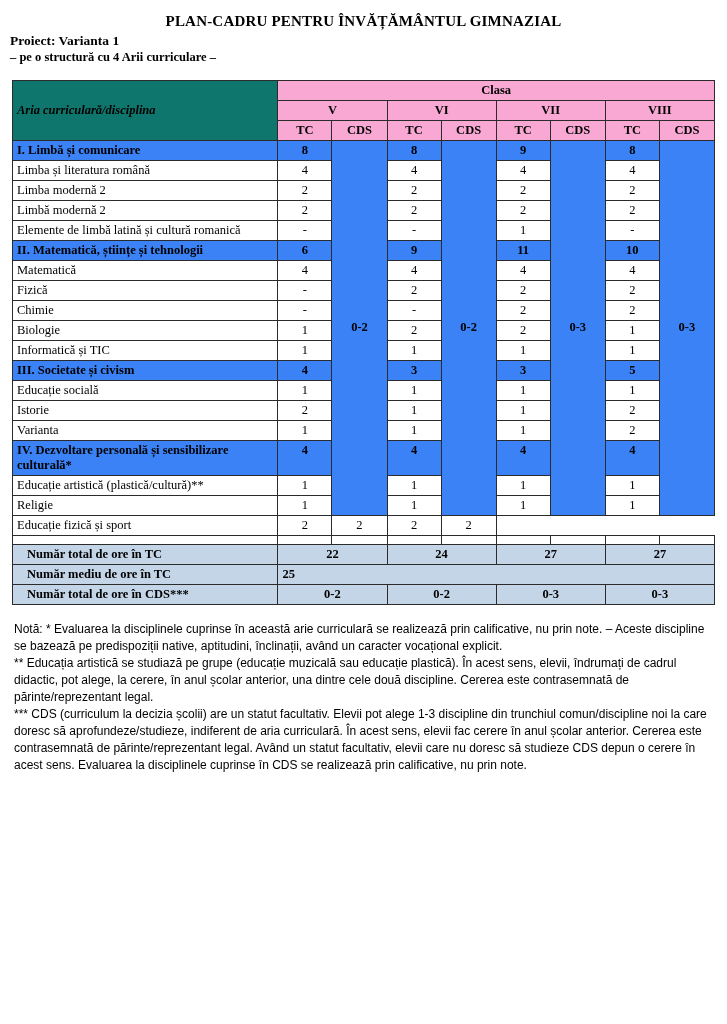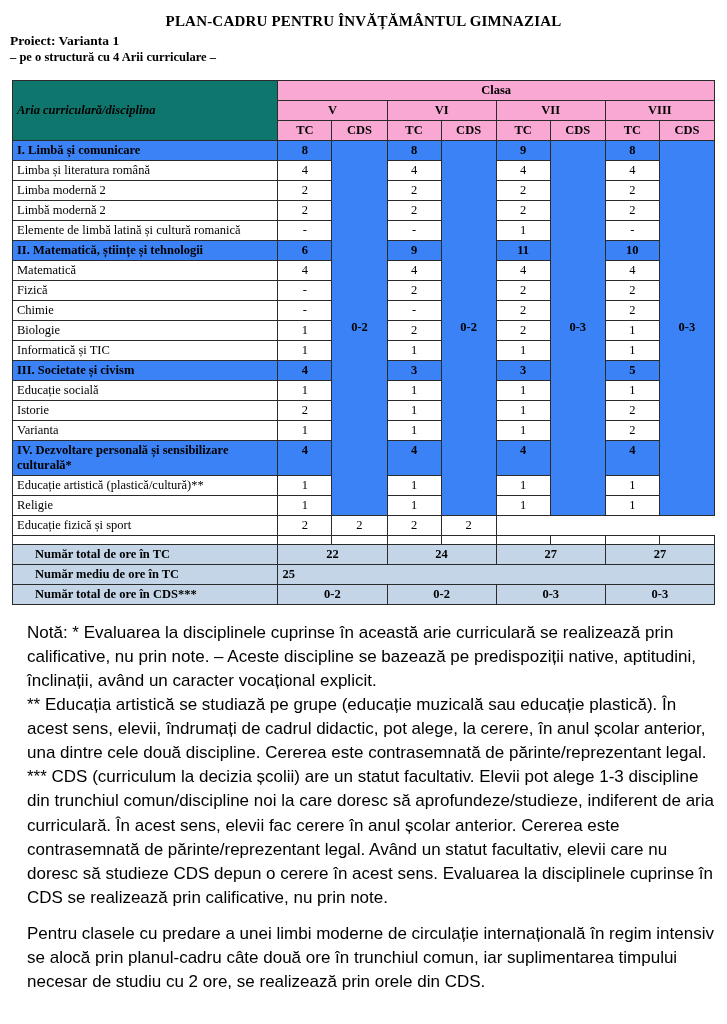--- a/index.html
+++ b/index.html
@@ -82,28 +82,28 @@
     border-right: 1px solid #2b2b2b;
     border-top: 1px solid #2b2b2b;
     border-bottom: 1px solid #2b2b2b;
     background: #ffffff;
   }
   .total-row td {
     background: #c5d5e8;
     font-weight: bold;
     font-size: 12.5px;
   }
-  .total-row td.label { text-align: left; padding-left: 22px; }
+  .total-row td.label { text-align: left; padding-left: 14px; }
   .total-row td.numcell { text-align: center; font-family: Liberation Serif, serif; }
   .total-row td.mid { text-align: left; }
 
   .notes {
-    margin: 16px 2px 0 17px;
+    margin: 16px 2px 0 4px;
     font-family: "Liberation Sans", sans-serif;
-    font-size: 17px;
+    font-size: 12px;
     line-height: 1.42;
     text-align: left;
   }
   .notes p { margin: 0 0 0 0; }
   .notes p.sp { margin-top: 12px; }
   .notes p.sp-small { margin-top: 0; }
 </style>
 </head>
 <body>
 
@@ -318,16 +318,15 @@
         <td class="numcell" colspan="2">0-3</td>
         <td class="numcell" colspan="2">0-3</td>
       </tr>
     </tbody>
   </table>
 
   <div class="notes">
     <p>Notă: * Evaluarea la disciplinele cuprinse în această arie curriculară se realizează prin calificative, nu prin note. – Aceste discipline se bazează pe predispoziții native, aptitudini, înclinații, având un caracter vocațional explicit.</p>
     <p class="sp-small">** Educația artistică se studiază pe grupe (educație muzicală sau educație plastică). În acest sens, elevii, îndrumați de cadrul didactic, pot alege, la cerere, în anul școlar anterior, una dintre cele două discipline. Cererea este contrasemnată de părinte/reprezentant legal.</p>
     <p class="sp-small">*** CDS (curriculum la decizia școlii) are un statut facultativ. Elevii pot alege 1-3 discipline din trunchiul comun/discipline noi la care doresc să aprofundeze/studieze, indiferent de aria curriculară. În acest sens, elevii fac cerere în anul școlar anterior. Cererea este contrasemnată de părinte/reprezentant legal. Având un statut facultativ, elevii care nu doresc să studieze CDS depun o cerere în acest sens. Evaluarea la disciplinele cuprinse în CDS se realizează prin calificative, nu prin note.</p>
-    <p class="sp"> Pentru clasele cu predare a unei limbi moderne de circulație internațională în regim intensiv se alocă prin planul-cadru câte două ore în trunchiul comun, iar suplimentarea timpului necesar de studiu  cu 2 ore, se realizează prin orele din CDS.</p>
   </div>
 
 </div>
 
 </body></html>

